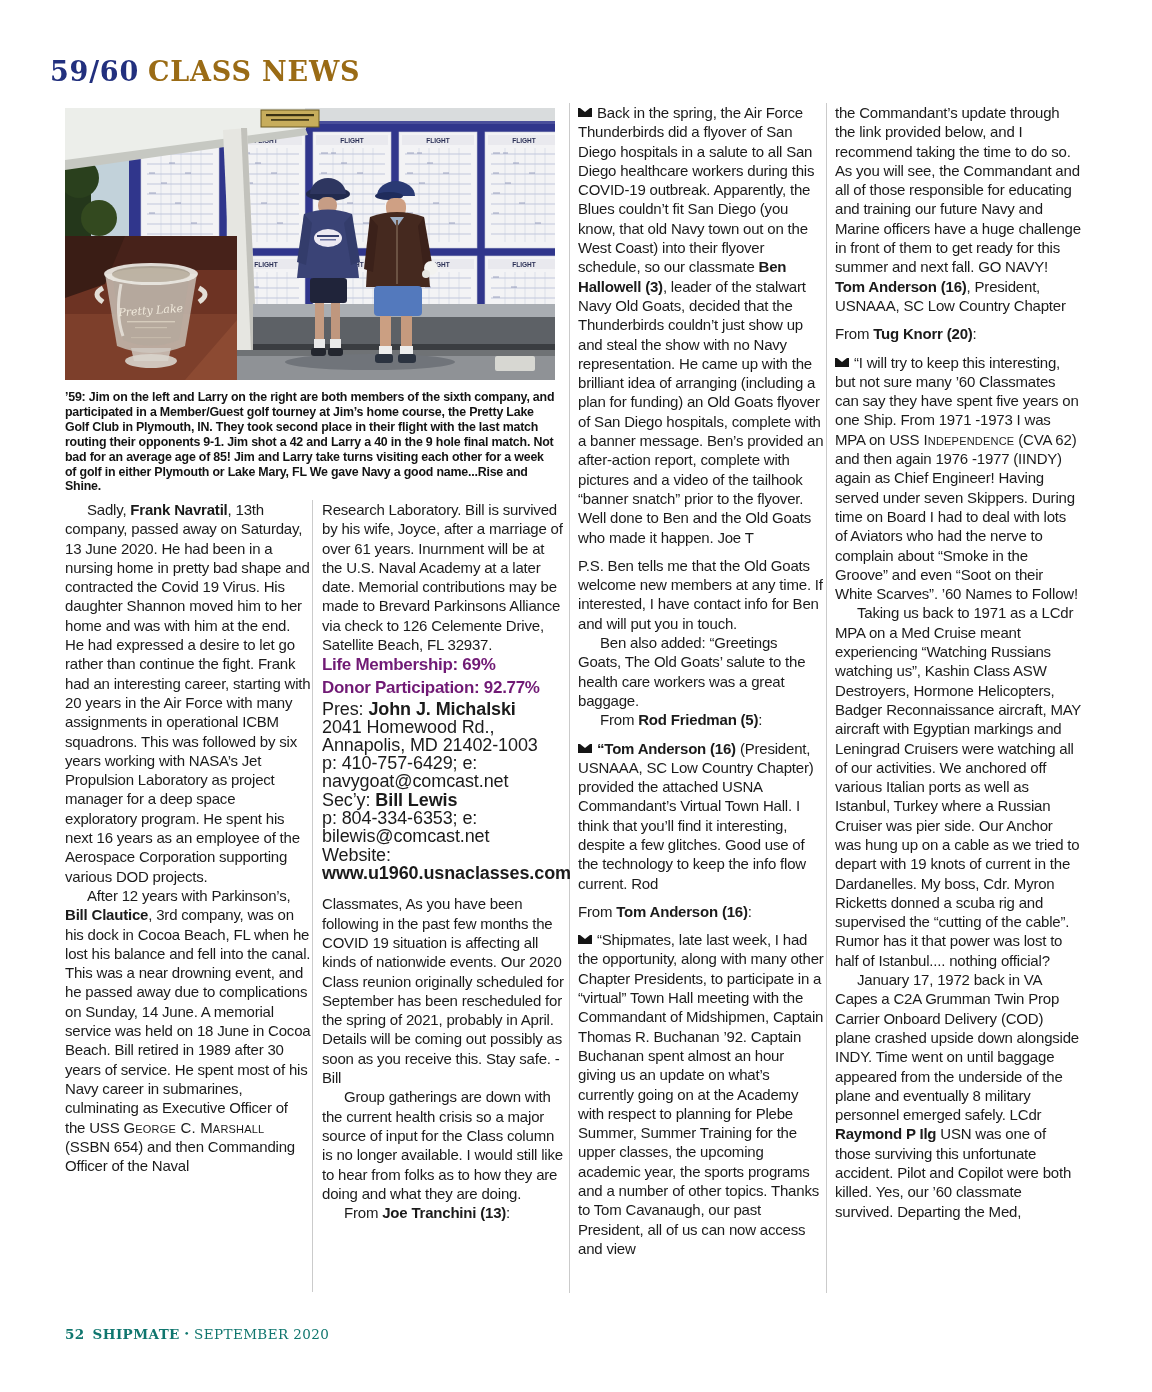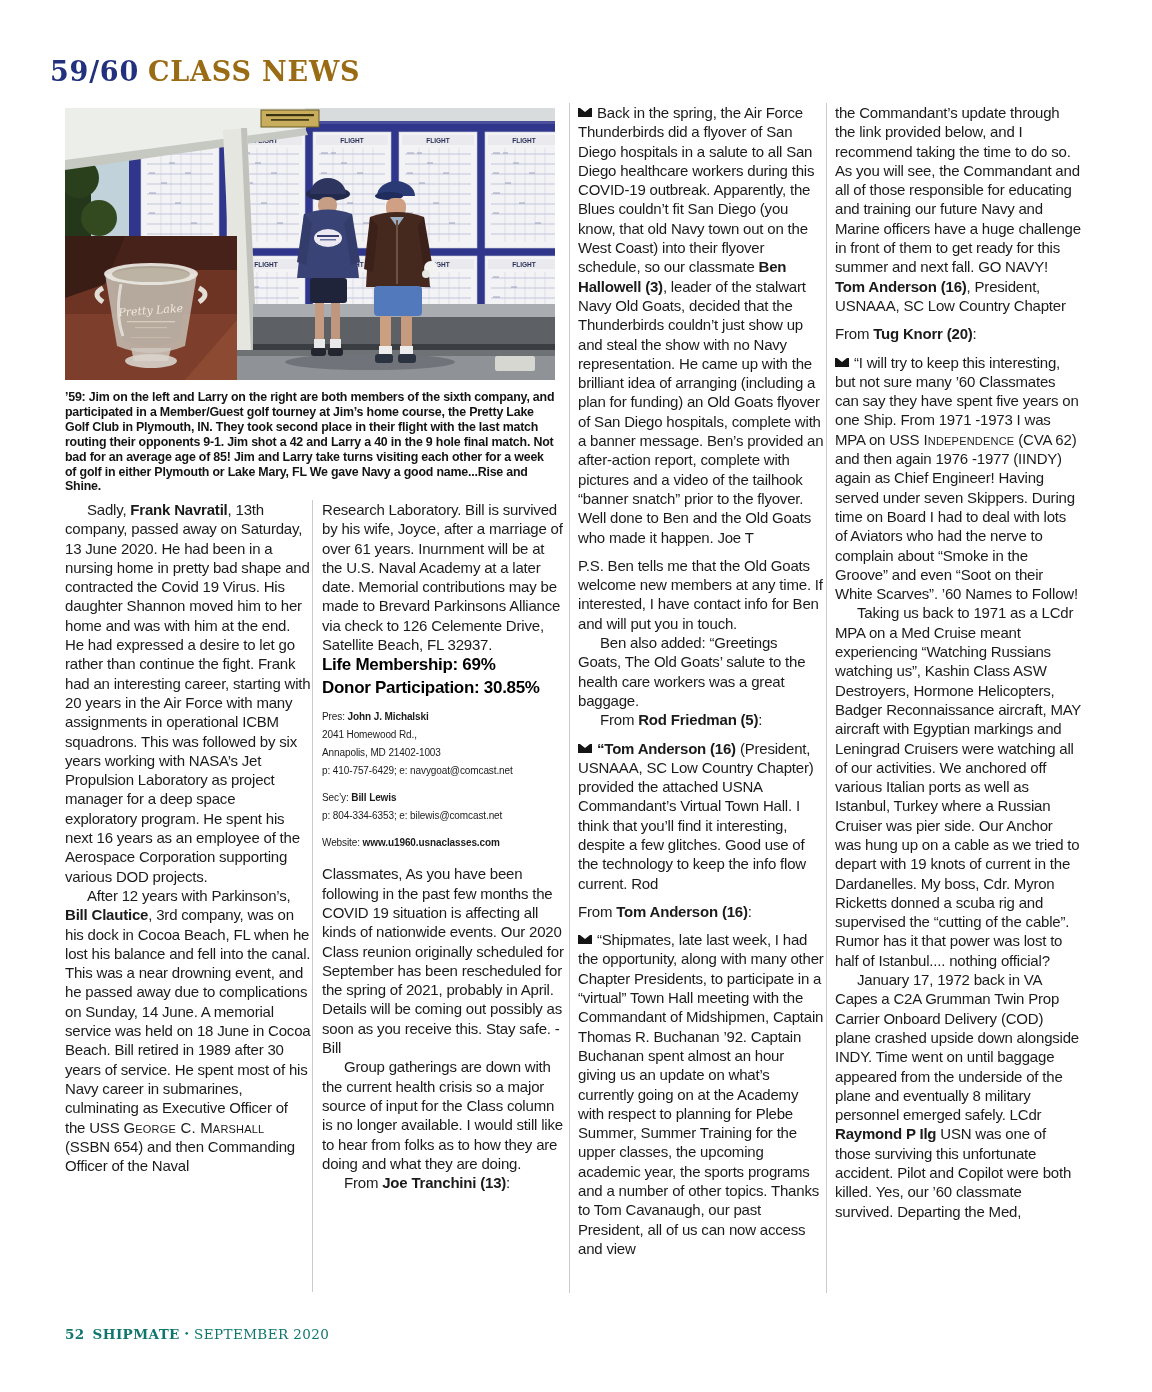--- a/index.html
+++ b/index.html
@@ -41,22 +41,22 @@
 
   
   .rule{position:absolute;width:1px;background:#cbcbcb;}
   #rule1{left:312px;top:500px;height:792px;}
   #rule2{left:569px;top:103px;height:1190px;}
   #rule3{left:826px;top:103px;height:1190px;}
 
   
   .sec60-heading{font-weight:bold;font-size:53px;line-height:1;color:#1c1a6e;
                  letter-spacing:-1px;margin:16px 0 12px -2px;}
-  .stat{font-size:17px;font-weight:bold;line-height:22.5px;letter-spacing:-0.3px;color:#000000;}
-  .contact-group{margin-top:9px;font-size:10px;line-height:18px;letter-spacing:-0.1px;}
+  .stat{font-size:17px;font-weight:bold;line-height:22.5px;letter-spacing:-0.3px;color:#701a75;}
+  .contact-group{margin-top:1px;font-size:18px;line-height:18px;letter-spacing:-0.1px;}
   .contact-block{margin-bottom:12px;}
 
   
   .footer{position:absolute;left:65px;top:1326px;font-family:"DejaVu Serif",serif;
           font-size:13.5px;letter-spacing:0.4px;color:#0f766e;white-space:nowrap;}
   .footer .num{font-weight:bold;margin-right:8px;}
   .footer .mag{font-weight:bold;}
   .footer .sep{font-size:10px;vertical-align:2px;padding:0 4px;}
 </style>
 </head>
@@ -222,21 +222,21 @@
       <p class="para indent"><span>Sadly, </span><span class="b">Frank Navratil</span><span>, 13th company, passed away on Saturday, 13 June 2020. He had been in a nursing home in pretty bad shape and contracted the Covid 19 Virus. His daughter Shannon moved him to her home and was with him at the end. He had expressed a desire to let go rather than continue the fight. Frank had an interesting career, starting with 20 years in the Air Force with many assignments in operational ICBM squadrons. This was followed by six years working with NASA’s Jet Propulsion Laboratory as project manager for a deep space exploratory program. He spent his next 16 years as an employee of the Aerospace Corporation supporting various DOD projects.</span></p>
       <p class="para indent"><span>After 12 years with Parkinson’s, </span><span class="b">Bill Clautice</span><span>, 3rd company, was on his dock in Cocoa Beach, FL when he lost his balance and fell into the canal. This was a near drowning event, and he passed away due to complications on Sunday, 14 June. A memorial service was held on 18 June in Cocoa Beach. Bill retired in 1989 after 30 years of service. He spent most of his Navy career in submarines, culminating as Executive Officer of the USS </span><span class="sc">George C. Marshall</span><span> (SSBN 654) and then Commanding Officer of the Naval</span></p>
     </div>
 
   <div class="col" id="col2">
     <div>
         <p class="para"><span>Research Laboratory. Bill is survived by his wife, Joyce, after a marriage of over 61 years. Inurnment will be at the U.S. Naval Academy at a later date. Memorial contributions may be made to Brevard Parkinsons Alliance via check to 126 Celemente Drive, Satellite Beach, FL 32937.</span></p>
       </div>
     <div class="sec60">
       <div class="stat">Life Membership: 69%</div>
-      <div class="stat">Donor Participation: 30.85%</div>
+      <div class="stat">Donor Participation: 92.77%</div>
       <div class="contact-block">
           <div class="contact-group">
             <div class="cline"><span>Pres: </span><span class="b">John J. Michalski</span></div>
             <div class="cline"><span>2041 Homewood Rd.,</span></div>
             <div class="cline"><span>Annapolis, MD 21402-1003</span></div>
             <div class="cline"><span>p: 410-757-6429; e: navygoat@comcast.net</span></div>
           </div>
           <div class="contact-group">
             <div class="cline"><span>Sec’y: </span><span class="b">Bill Lewis</span></div>
             <div class="cline"><span>p: 804-334-6353; e: bilewis@comcast.net</span></div>

